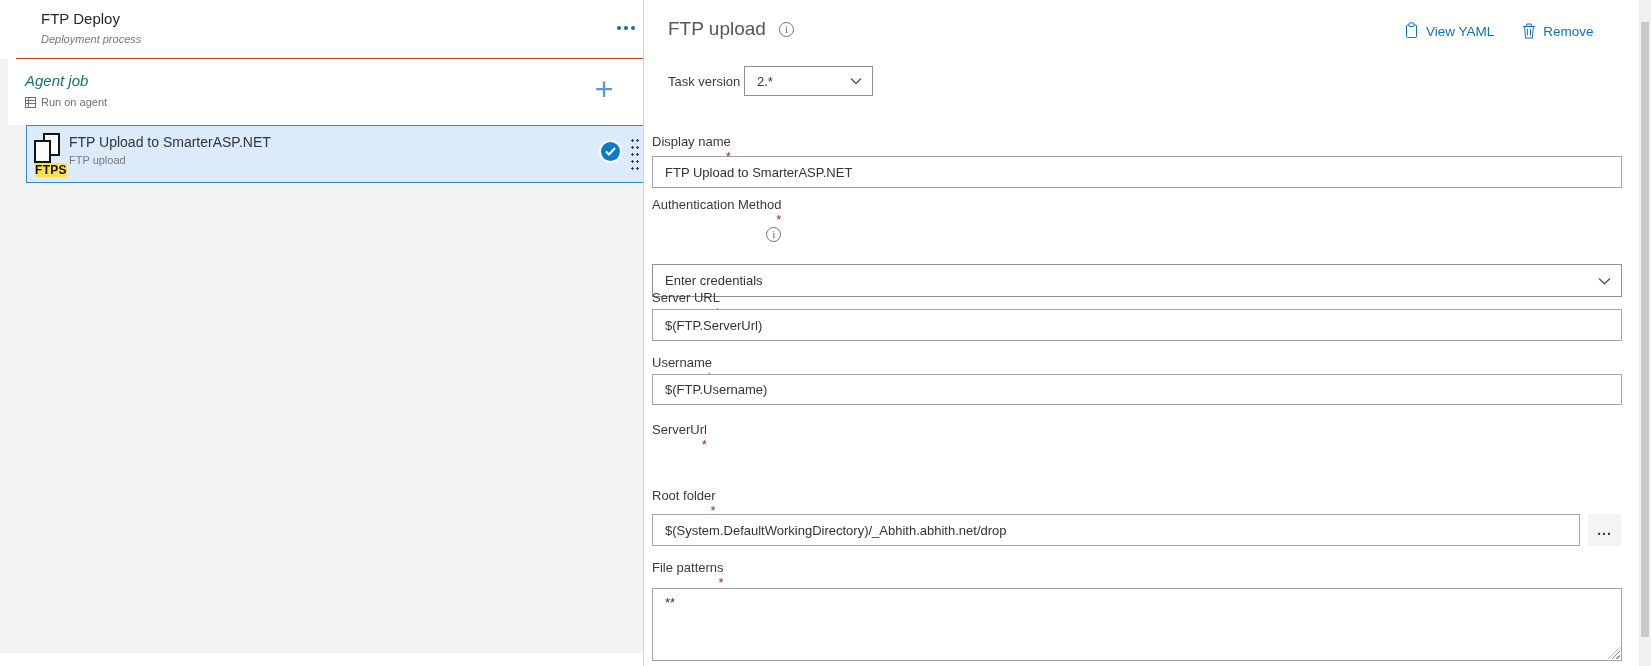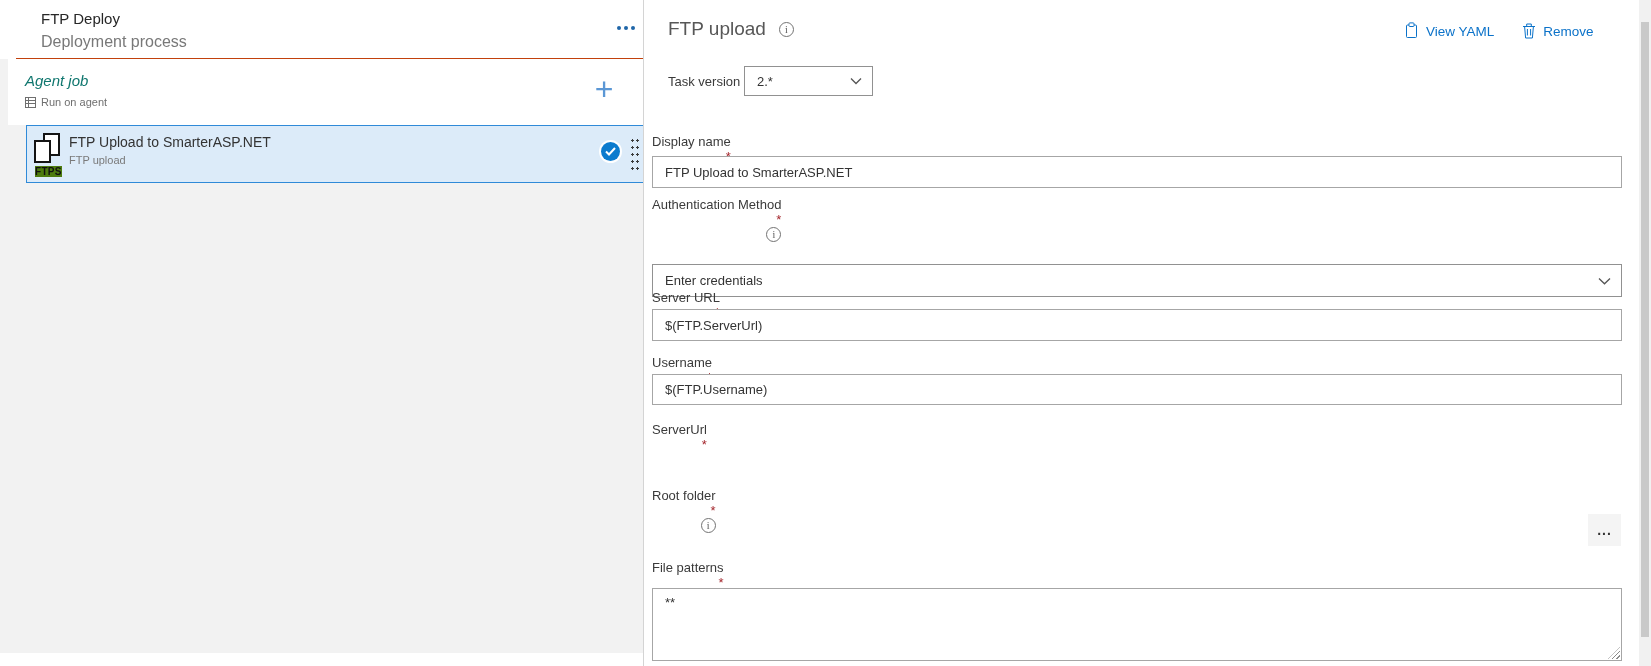--- a/index.html
+++ b/index.html
@@ -5,41 +5,41 @@
   html,body{margin:0;padding:0;background:#fff;}
   .screen{position:relative;width:1651px;height:666px;overflow:hidden;background:#fff;
           font-family:"Liberation Sans",sans-serif;-webkit-font-smoothing:antialiased;}
 
   
   .tab-underline{position:absolute;left:85px;top:0;width:46px;height:3px;background:#0a6fc2;}
 
   
   .lp-header{position:absolute;left:16px;top:0;width:643px;height:58px;background:#fff;border-bottom:2px solid #c2410c;}
   .lp-title{position:absolute;left:25px;top:10px;font-size:15px;color:#272727;}
-  .lp-subtitle{position:absolute;left:25px;top:33px;font-size:16px;color:#787878;}
+  .lp-subtitle{position:absolute;left:25px;top:33px;font-size:11px;color:#787878;font-style:italic;}
   .more-button{position:absolute;left:593px;top:18px;width:34px;height:20px;display:flex;align-items:center;justify-content:center;gap:3px;cursor:pointer;}
   .more-button i{width:4px;height:4px;border-radius:50%;background:#1f66a8;display:block;}
 
   .lp-body{position:absolute;left:0;top:59px;width:643px;height:594px;background:#f2f2f2;}
   .agent-band{position:absolute;left:8px;top:0;width:635px;height:66px;background:#fff;}
   .agent-title{position:absolute;left:17px;top:13px;font-size:15px;color:#0f766e;font-style:italic;}
   .agent-sub{position:absolute;left:17px;top:37px;display:flex;align-items:center;gap:5px;font-size:11px;color:#6f6f6f;}
   .add-button{position:absolute;left:578px;top:6px;width:36px;height:48px;display:flex;align-items:center;justify-content:center;
               font-size:32px;font-weight:100;color:#5b97d5;cursor:pointer;line-height:1;}
 
   .task-card{position:absolute;left:18px;top:66px;width:620px;height:58px;box-sizing:border-box;
              background:#dcebf9;border:1px solid #2f8ad8;cursor:pointer;}
   .task-title{position:absolute;left:42px;top:8px;font-size:14px;color:#333;}
   .task-sub{position:absolute;left:42px;top:28px;font-size:11px;color:#7a7a7a;}
 
   .ftps-icon{position:absolute;left:6px;top:7px;width:38px;height:44px;}
   .doc{position:absolute;box-sizing:border-box;border:2px solid #141414;background:#fff;width:17px;height:23px;}
   .doc-back{left:10px;top:0;}
   .doc-front{left:1px;top:7px;}
-  .ftps-label{position:absolute;left:2px;bottom:0;font-size:10px;font-weight:bold;color:#111;background:#4d7c0f;letter-spacing:.3px;}
+  .ftps-label{position:absolute;left:2px;bottom:0;font-size:12px;font-weight:bold;color:#111;background:#fde047;letter-spacing:.3px;}
 
   .check-badge{position:absolute;left:574px;top:16px;width:19px;height:19px;border-radius:50%;
                background:#0c7bce;box-shadow:0 0 0 2px rgba(255,255,255,.95);display:flex;align-items:center;justify-content:center;}
   .grip{position:absolute;right:6px;top:11px;width:9px;height:36px;
         background-image:radial-gradient(circle,#3a3a3a 1.1px,transparent 1.3px);background-size:5px 7px;cursor:grab;}
 
   .lp-bottom{position:absolute;left:0;top:653px;width:643px;height:13px;background:#fff;}
   .divider{position:absolute;left:643px;top:0;width:1px;height:666px;background:#d4d4d4;}
 
   
@@ -197,20 +197,21 @@
     <div class="field-label f4-label">
       <span>ServerUrl</span>
         <span class="req">*</span>
     </div>
 
     <div class="field-label f5-label">
       <span>Root folder</span>
         <span class="req">*</span>
       <span class="info-icon">i</span>
     </div>
+    <input class="text-input f5-input" value="$(System.DefaultWorkingDirectory)/_Abhith.abhith.net/drop" style="">
     <button class="browse-btn">...</button>
 
     <div class="field-label f6-label">
       <span>File patterns</span>
         <span class="req">*</span>
       <span class="info-icon">i</span>
     </div>
     <textarea class="f6-ta" style="">**</textarea>
     <div class="resize-grip"></div>
   </div>

